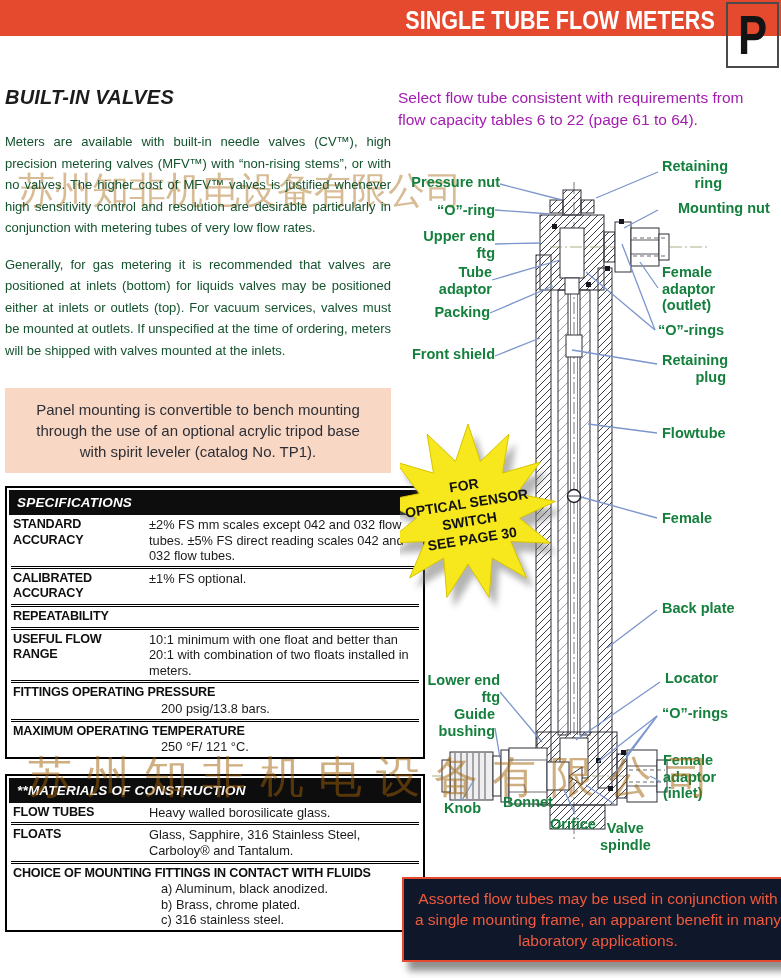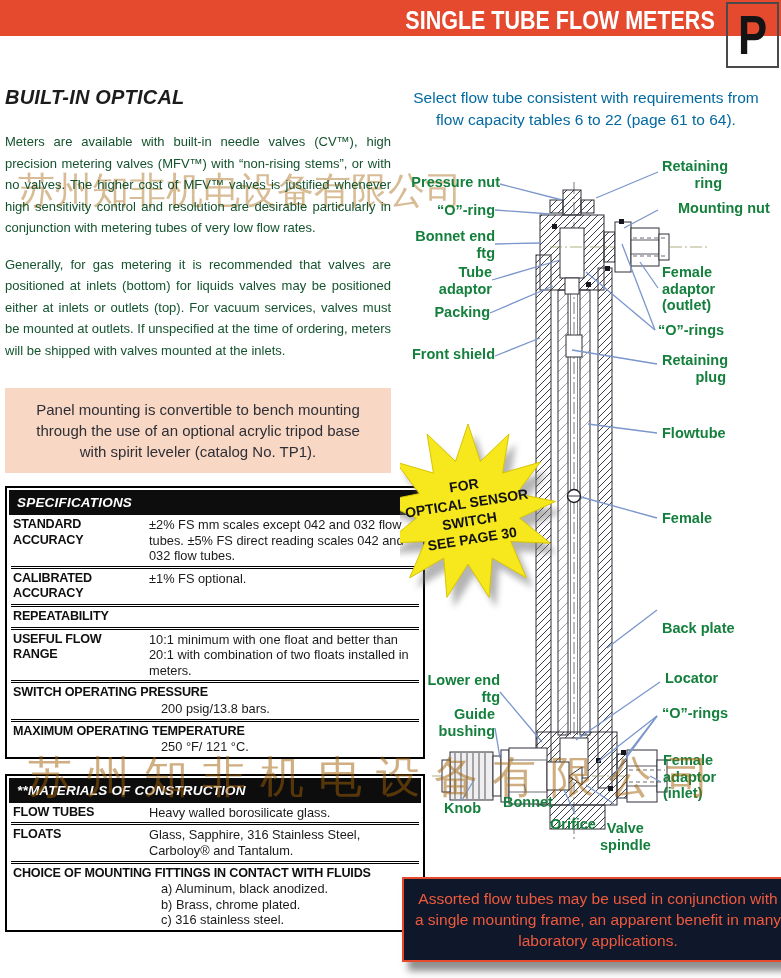--- a/index.html
+++ b/index.html
@@ -46,22 +46,22 @@
   .trow { display:flex; padding:2px 0 2px 2px; }
   .trow + .trow { border-top:3px double #000; }
   .tlabel { width:136px; flex:none; font-weight:bold; font-size:12.6px; line-height:15.6px;
             color:#0f0f0f; letter-spacing:-.2px; }
   .tval { flex:1; font-size:12.8px; line-height:15.6px; color:#1a1a1a; white-space:pre-line; }
   .trow.full { display:block; }
   .trow.full .tlabel { width:auto; }
   .trow.full .tval { padding-left:148px; white-space:pre-line; }
   
   #selectnote {
-    position:absolute; left:398px; top:87px; width:376px; text-align:center;
-    color:#0369a1; font-size:15.5px; line-height:22px; z-index:1;
+    position:absolute; left:398px; top:87px; width:376px; 
+    color:#a21caf; font-size:15.5px; line-height:22px; z-index:1;
   }
   #bottomnote {
     position:absolute; left:402px; top:877px; width:392px; background:#0f172a;
     border:2px solid #e5492e; box-shadow:6px 9px 7px rgba(85,85,85,.65);
     padding:9px 8px; text-align:center; color:#ef5a3e;
     font-size:15.5px; line-height:21px; z-index:5;
   }
   #diagram { position:absolute; left:400px; top:140px; width:381px; height:735px; z-index:2; }
   #diagram svg { position:absolute; left:0; top:0; }
   .dlabel {
@@ -78,21 +78,21 @@
 
   <div id="topbar"></div>
   <div id="title">SINGLE TUBE FLOW METERS</div>
   <div id="ptab">
     <span>P</span>
   </div>
 
   <div id="wm1" class="wm">苏州知非机电设备有限公司</div>
 
   <div id="leftcol">
-    <div id="heading">BUILT-IN OPTICAL</div>
+    <div id="heading">BUILT-IN VALVES</div>
     <div class="para">Meters are available  with  built-in  needle valves (CV™),  high precision  metering  valves (MFV™) with “non-rising stems”, or with no valves. The higher cost of  MFV™  valves  is  justified whenever  high sensitivity control and resolution  are desirable particularly  in conjunction with metering  tubes of very low flow rates.</div>
     <div class="para">Generally,  for  gas  metering  it  is  recommended  that valves  are  positioned  at  inlets  (bottom)  for  liquids valves  may  be  positioned  either  at  inlets  or  outlets (top). For  vacuum  services,  valves  must  be  mounted at outlets. If unspecified at the time of ordering, meters will be shipped with valves mounted at the inlets.</div>
     <div id="notebox">Panel mounting is convertible to bench mounting through the use of an optional acrylic tripod base with spirit leveler (catalog No. TP1).</div>
 
     <div class="dtable">
       <div class="thead">SPECIFICATIONS</div>
       <div class="tbody">
         <div class="trow">
           <div class="tlabel">STANDARD ACCURACY</div>
           <div class="tval">±2% FS mm scales except 042 and 032 flow tubes. ±5% FS direct reading scales 042 and 032 flow tubes.</div>
@@ -102,21 +102,21 @@
           <div class="tval">±1% FS optional.</div>
         </div>
         <div class="trow">
           <div class="tlabel">REPEATABILITY</div>
         </div>
         <div class="trow">
           <div class="tlabel">USEFUL FLOW RANGE</div>
           <div class="tval">10:1 minimum with one float and better than 20:1 with combination of two floats installed in meters.</div>
         </div>
         <div class="trow full">
-          <div class="tlabel">SWITCH OPERATING PRESSURE</div>
+          <div class="tlabel">FITTINGS OPERATING PRESSURE</div>
           <div class="tval">200 psig/13.8 bars.</div>
         </div>
         <div class="trow full">
           <div class="tlabel">MAXIMUM OPERATING TEMPERATURE</div>
           <div class="tval">250 °F/ 121 °C.</div>
         </div>
       </div>
     </div>
 
     <div class="dtable">
@@ -264,21 +264,21 @@
           <text x="68" y="350" font-size="14">FOR</text>
           <text x="68" y="368" font-size="14">OPTICAL SENSOR</text>
           <text x="68" y="386" font-size="14">SWITCH</text>
           <text x="68" y="404" font-size="14">SEE PAGE 30</text>
         </g>
       </g>
     </svg>
 
     <div class="dlabel r" style="right:281px; top:34px;">Pressure nut</div>
     <div class="dlabel r" style="right:286px; top:62px;text-align:right;">“O”-ring</div>
-    <div class="dlabel r" style="right:286px; top:88px;">Bonnet end
+    <div class="dlabel r" style="right:286px; top:88px;">Upper end
 ftg</div>
     <div class="dlabel r" style="right:289px; top:124px;">Tube
 adaptor</div>
     <div class="dlabel r" style="right:291px; top:164px;">Packing</div>
     <div class="dlabel r" style="right:286px; top:206px;">Front shield</div>
     <div class="dlabel r" style="right:281px; top:532px;">Lower end
 ftg</div>
     <div class="dlabel r" style="right:286px; top:566px;">Guide
 bushing</div>
     <div class="dlabel" style="left:44px;  top:660px;">Knob</div>
@@ -290,21 +290,21 @@
 ring</div>
     <div class="dlabel" style="left:262px; top:60px;margin-left:16px;">Mounting nut</div>
     <div class="dlabel" style="left:262px; top:124px;">Female
 adaptor
 (outlet)</div>
     <div class="dlabel" style="left:258px; top:182px;">“O”-rings</div>
     <div class="dlabel r" style="left:262px; top:212px; width:64px;">Retaining
 plug</div>
     <div class="dlabel" style="left:262px; top:285px;">Flowtube</div>
     <div class="dlabel" style="left:262px; top:370px;">Female</div>
-    <div class="dlabel" style="left:262px; top:480px;text-align:center;">Back plate</div>
+    <div class="dlabel" style="left:262px; top:460px;text-align:center;">Back plate</div>
     <div class="dlabel" style="left:265px; top:530px;">Locator</div>
     <div class="dlabel" style="left:262px; top:565px;">“O”-rings</div>
     <div class="dlabel" style="left:263px; top:612px;">Female
 adaptor
 (inlet)</div>
   </div>
 
   <div id="wm2" class="wm">苏州知非机电设备有限公司</div>
 
   <div id="bottomnote">Assorted flow tubes may be used in conjunction with a single mounting frame, an apparent benefit in many laboratory applications.</div>

